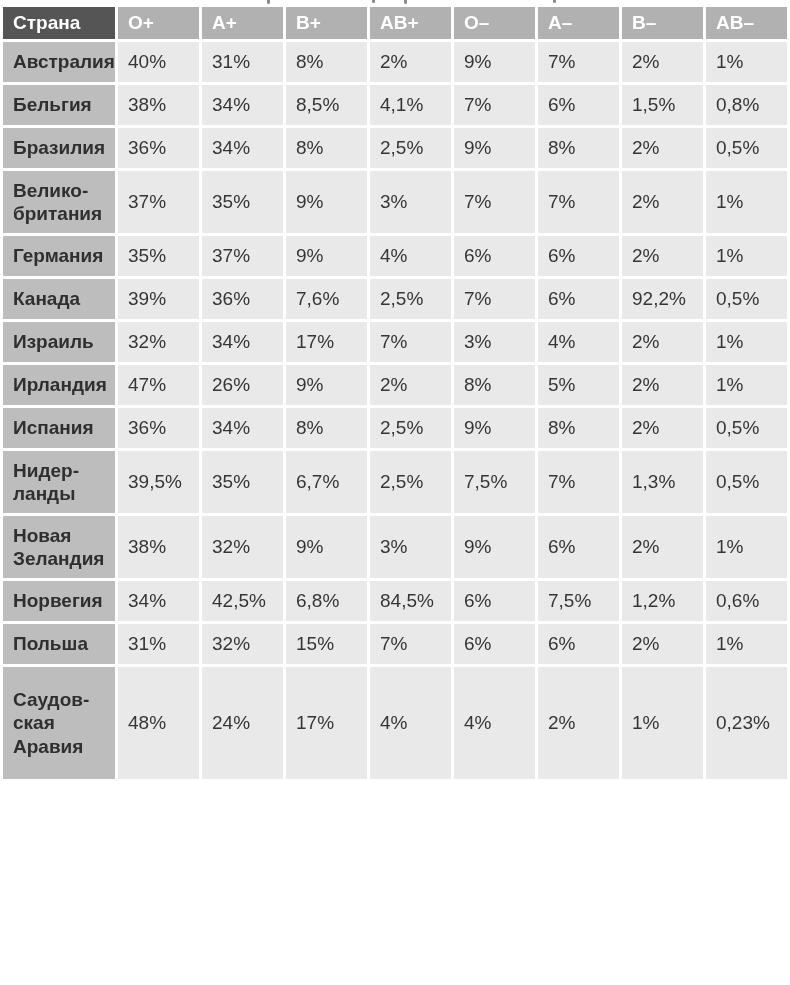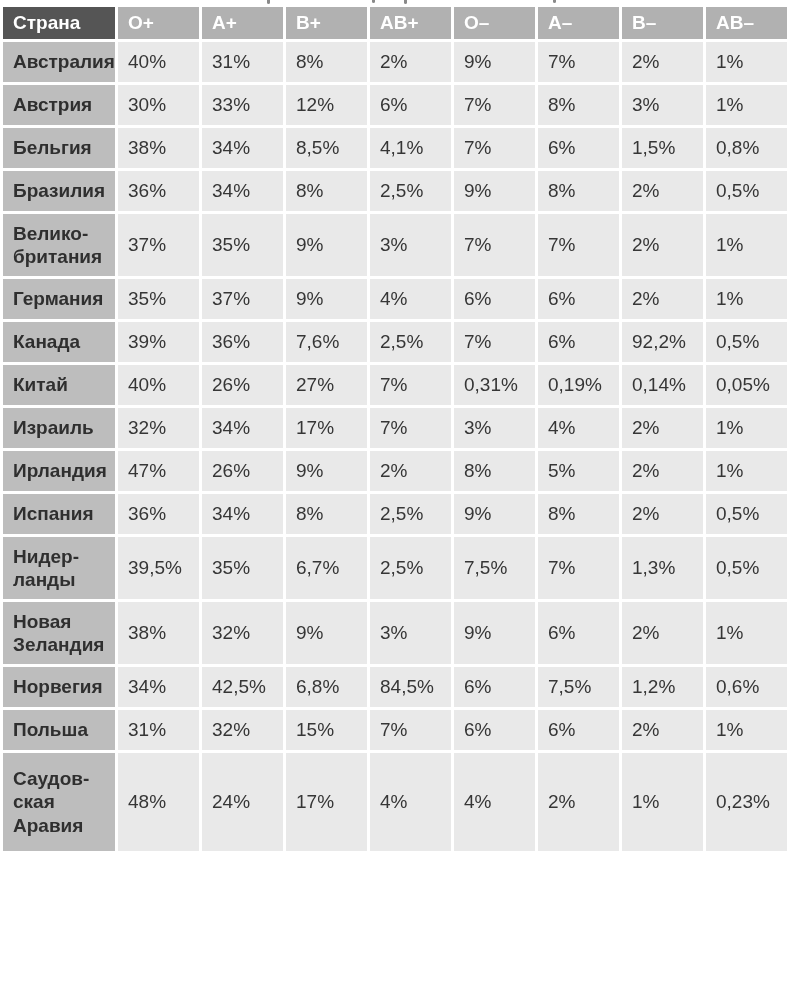--- a/index.html
+++ b/index.html
@@ -72,21 +72,21 @@
     font-weight: bold;
     white-space: pre-line;
     line-height: 1.22;
   }
   tbody td {
     background: #e9e9e9;
     color: #363636;
   }
   tr.h1 > th, tr.h1 > td { height: 40px; }
   tr.h2 > th, tr.h2 > td { height: 62px; }
-  tr.h3 > th, tr.h3 > td { height: 98px; }
+  tr.h3 > th, tr.h3 > td { height: 112px; }
 </style>
 </head>
 <body>
 
 <div class="page">
 
   <div class="cropped-caption">
     <span class="mark m1"></span>
     <span class="mark m2"></span>
     <span class="mark m3"></span>
@@ -124,31 +124,20 @@
           <td>40%</td>
           <td>31%</td>
           <td>8%</td>
           <td>2%</td>
           <td>9%</td>
           <td>7%</td>
           <td>2%</td>
           <td>1%</td>
         </tr>
         <tr class="h1">
-          <th>Австрия</th>
-          <td>30%</td>
-          <td>33%</td>
-          <td>12%</td>
-          <td>6%</td>
-          <td>7%</td>
-          <td>8%</td>
-          <td>3%</td>
-          <td>1%</td>
-        </tr>
-        <tr class="h1">
           <th>Бельгия</th>
           <td>38%</td>
           <td>34%</td>
           <td>8,5%</td>
           <td>4,1%</td>
           <td>7%</td>
           <td>6%</td>
           <td>1,5%</td>
           <td>0,8%</td>
         </tr>
@@ -189,31 +178,20 @@
         <tr class="h1">
           <th>Канада</th>
           <td>39%</td>
           <td>36%</td>
           <td>7,6%</td>
           <td>2,5%</td>
           <td>7%</td>
           <td>6%</td>
           <td>92,2%</td>
           <td>0,5%</td>
-        </tr>
-        <tr class="h1">
-          <th>Китай</th>
-          <td>40%</td>
-          <td>26%</td>
-          <td>27%</td>
-          <td>7%</td>
-          <td>0,31%</td>
-          <td>0,19%</td>
-          <td>0,14%</td>
-          <td>0,05%</td>
         </tr>
         <tr class="h1">
           <th>Израиль</th>
           <td>32%</td>
           <td>34%</td>
           <td>17%</td>
           <td>7%</td>
           <td>3%</td>
           <td>4%</td>
           <td>2%</td>

